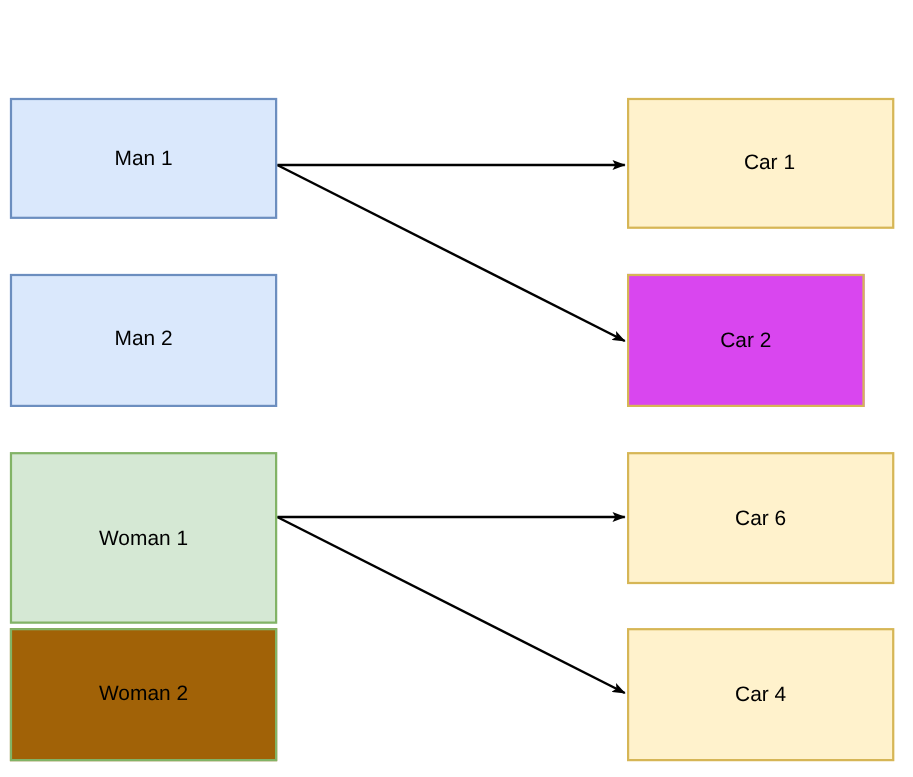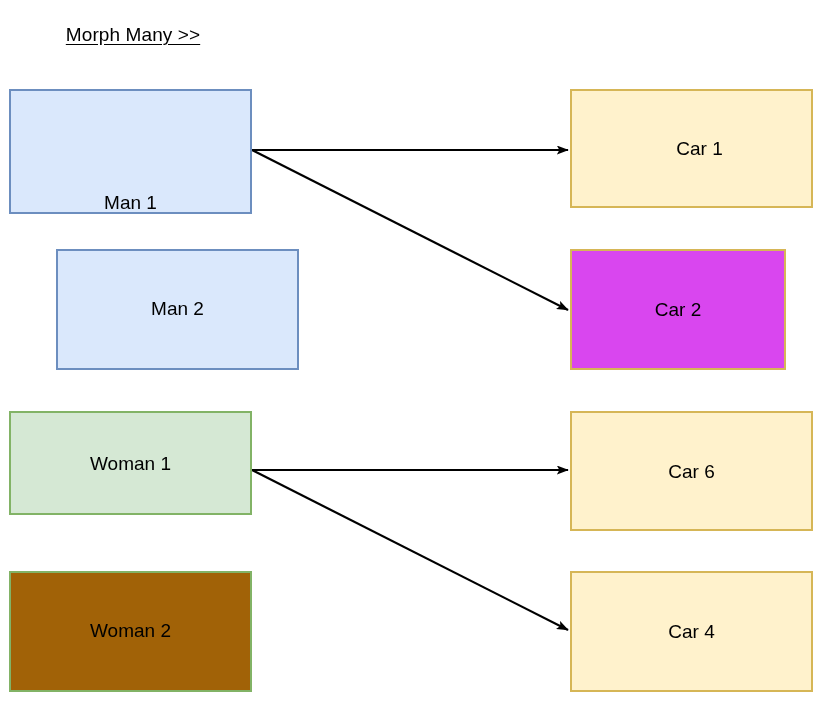--- a/index.html
+++ b/index.html
@@ -57,45 +57,44 @@
     width: 830px;
     height: 706px;
     pointer-events: none;
   }
 </style>
 </head>
 <body>
 
 <div id="canvas">
 
-  <div class="col-header" id="header-left">Morph Many &gt;&gt;</div>
 
 
   <svg class="edges" id="edge-layer" viewBox="0 0 830 706">
     <defs>
       <marker id="arrowhead" markerWidth="12" markerHeight="9" refX="11.2" refY="4.5" orient="auto" markerUnits="userSpaceOnUse">
         <path d="M 0 0 L 12 4.5 L 0 9 L 2.6 4.5 Z" fill="#000000"></path>
       </marker>
     </defs>
     <g id="edge-group">
         <line x1="252" y1="150" x2="568" y2="150" stroke="#000000" stroke-width="2.2" marker-end="url(#arrowhead)"></line>
         <line x1="252" y1="150" x2="568" y2="310" stroke="#000000" stroke-width="2.2" marker-end="url(#arrowhead)"></line>
         <line x1="252" y1="470" x2="568" y2="470" stroke="#000000" stroke-width="2.2" marker-end="url(#arrowhead)"></line>
         <line x1="252" y1="470" x2="568" y2="630" stroke="#000000" stroke-width="2.2" marker-end="url(#arrowhead)"></line>
       </g>
   </svg>
 
   <div id="node-layer">
-      <div class="node" style="left: 9px; top: 89px; width: 243px; height: 125px; background: rgb(218, 232, 252); border-color: rgb(108, 142, 191); align-items: flex-end;">
+      <div class="node" style="left: 9px; top: 89px; width: 243px; height: 110px; background: rgb(218, 232, 252); border-color: rgb(108, 142, 191);">
         <span>Man 1</span>
       </div>
-      <div class="node shift-up" style="left: 9px; top: 249px; width: 243px; height: 121px; background: rgb(218, 232, 252); border-color: rgb(108, 142, 191); margin-left: 47px;">
+      <div class="node shift-up" style="left: 9px; top: 249px; width: 243px; height: 121px; background: rgb(218, 232, 252); border-color: rgb(108, 142, 191);">
         <span>Man 2</span>
       </div>
-      <div class="node" style="left: 9px; top: 411px; width: 243px; height: 104px; background: rgb(213, 232, 212); border-color: rgb(130, 179, 102);">
+      <div class="node" style="left: 9px; top: 411px; width: 243px; height: 156px; background: rgb(213, 232, 212); border-color: rgb(130, 179, 102);">
         <span>Woman 1</span>
       </div>
       <div class="node shift-up" style="left: 9px; top: 571px; width: 243px; height: 121px; background: #a16207; border-color: rgb(130, 179, 102);">
         <span>Woman 2</span>
       </div>
       <div class="node" style="left: 570px; top: 89px; width: 243px; height: 119px; background: rgb(255, 242, 204); border-color: rgb(214, 182, 86); padding-left: 16px;">
         <span>Car 1</span>
       </div>
       <div class="node" style="left: 570px; top: 249px; width: 216px; height: 121px; background: #d946ef; border-color: rgb(214, 182, 86);">
         <span>Car 2</span>

